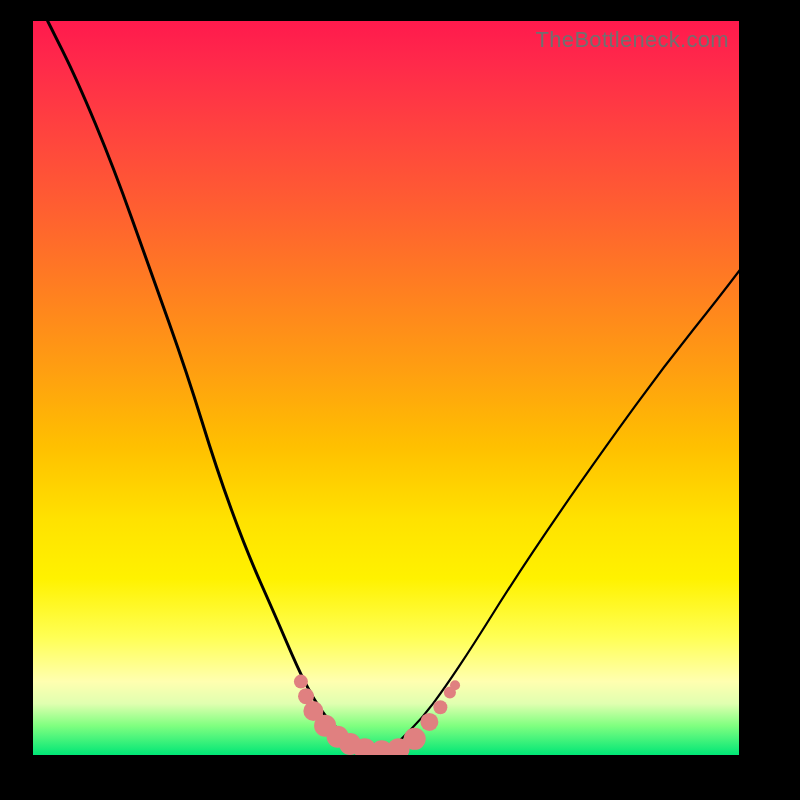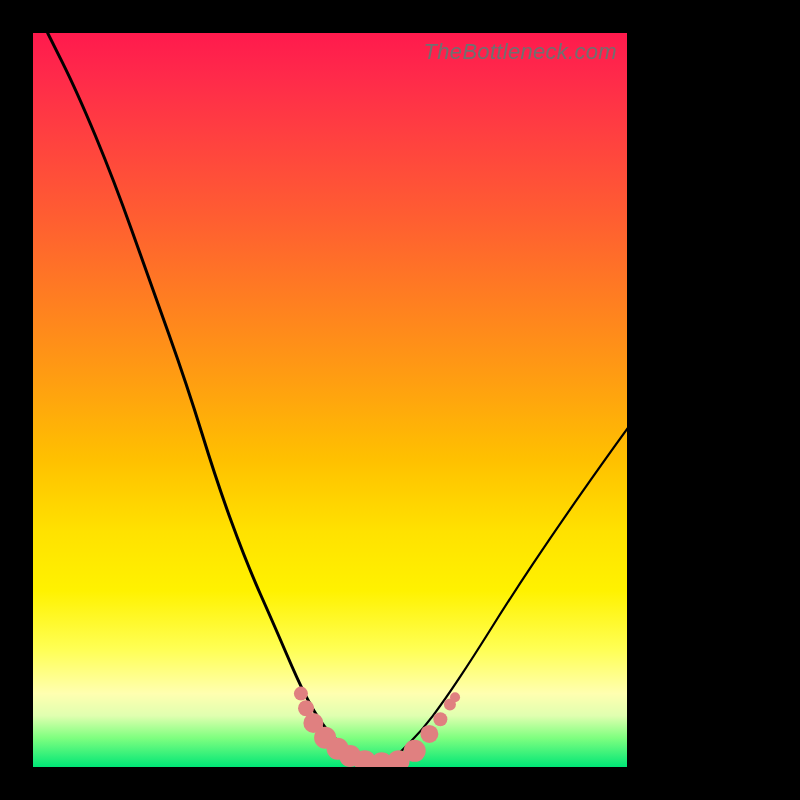--- a/index.html
+++ b/index.html
@@ -12,41 +12,40 @@
     overflow: hidden;
   }
   .frame {
     position: absolute;
     inset: 0;
     background: #000;
   }
   .plot {
     position: absolute;
     left: 33px;
-    top: 33px;
-    width: 594px;
+    top: 21px;
+    width: 706px;
     height: 734px;
     background: linear-gradient(to bottom,
       #ff1a4d 0%,
       #ff2a4a 6%,
       #ff4040 14%,
       #ff6030 26%,
       #ff8020 37%,
       #ffa010 48%,
       #ffc000 58%,
       #ffe200 68%,
       #fff200 76%,
       #ffff55 84%,
       #ffffb0 90%,
       #e0ffb0 93%,
       #80ff80 96%,
       #00e676 100%
     );
     overflow: hidden;
-    font-style: italic;
   }
   .watermark {
     position: absolute;
     top: 6px;
     right: 10px;
     color: #707070;
     font-size: 22px;
     letter-spacing: 0.3px;
     font-weight: 500;
     user-select: none;

